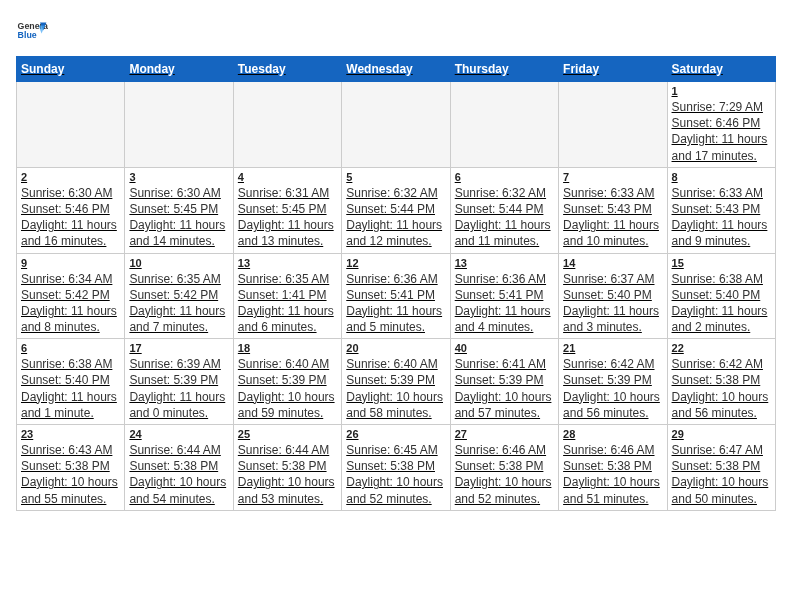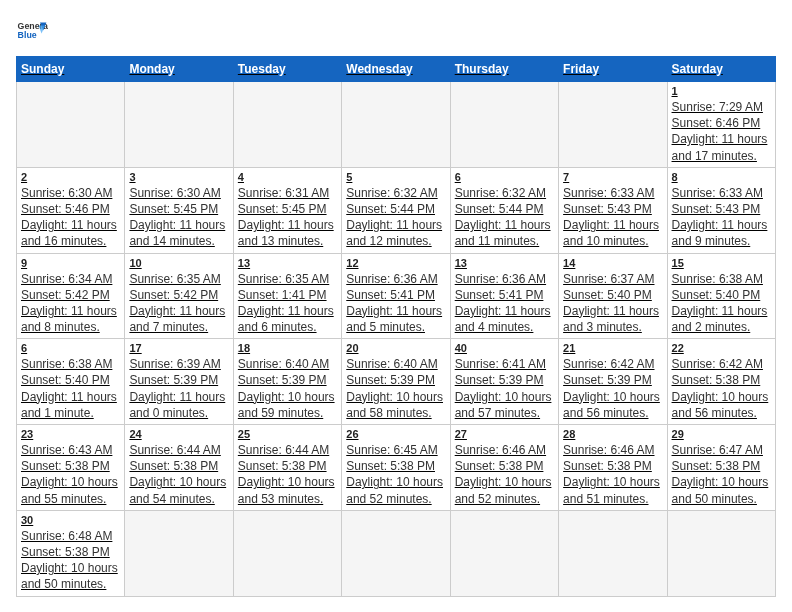--- a/index.html
+++ b/index.html
@@ -295,28 +295,14 @@
 Sunset: 5:38 PM
 Daylight: 10 hours and 51 minutes.</div>
         </td>
         <td>
           <span class="day-number">29</span>
           <div class="day-info">Sunrise: 6:47 AM
 Sunset: 5:38 PM
 Daylight: 10 hours and 50 minutes.</div>
         </td>
       </tr>
-      <tr class="last-row">
-        <td>
-          <span class="day-number">30</span>
-          <div class="day-info">Sunrise: 6:48 AM
-Sunset: 5:38 PM
-Daylight: 10 hours and 50 minutes.</div>
-        </td>
-        <td class="empty"></td>
-        <td class="empty"></td>
-        <td class="empty"></td>
-        <td class="empty"></td>
-        <td class="empty"></td>
-        <td class="empty"></td>
-      </tr>
     </tbody>
 </table>
 
 </body></html>

